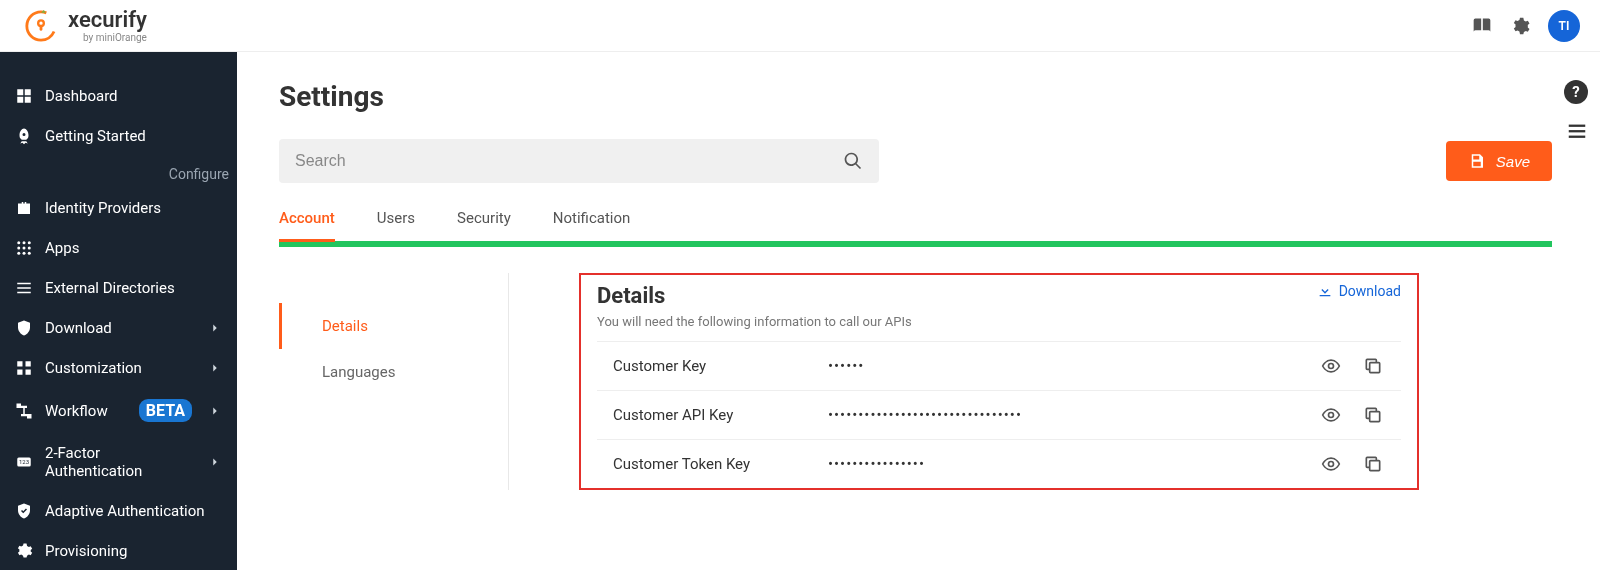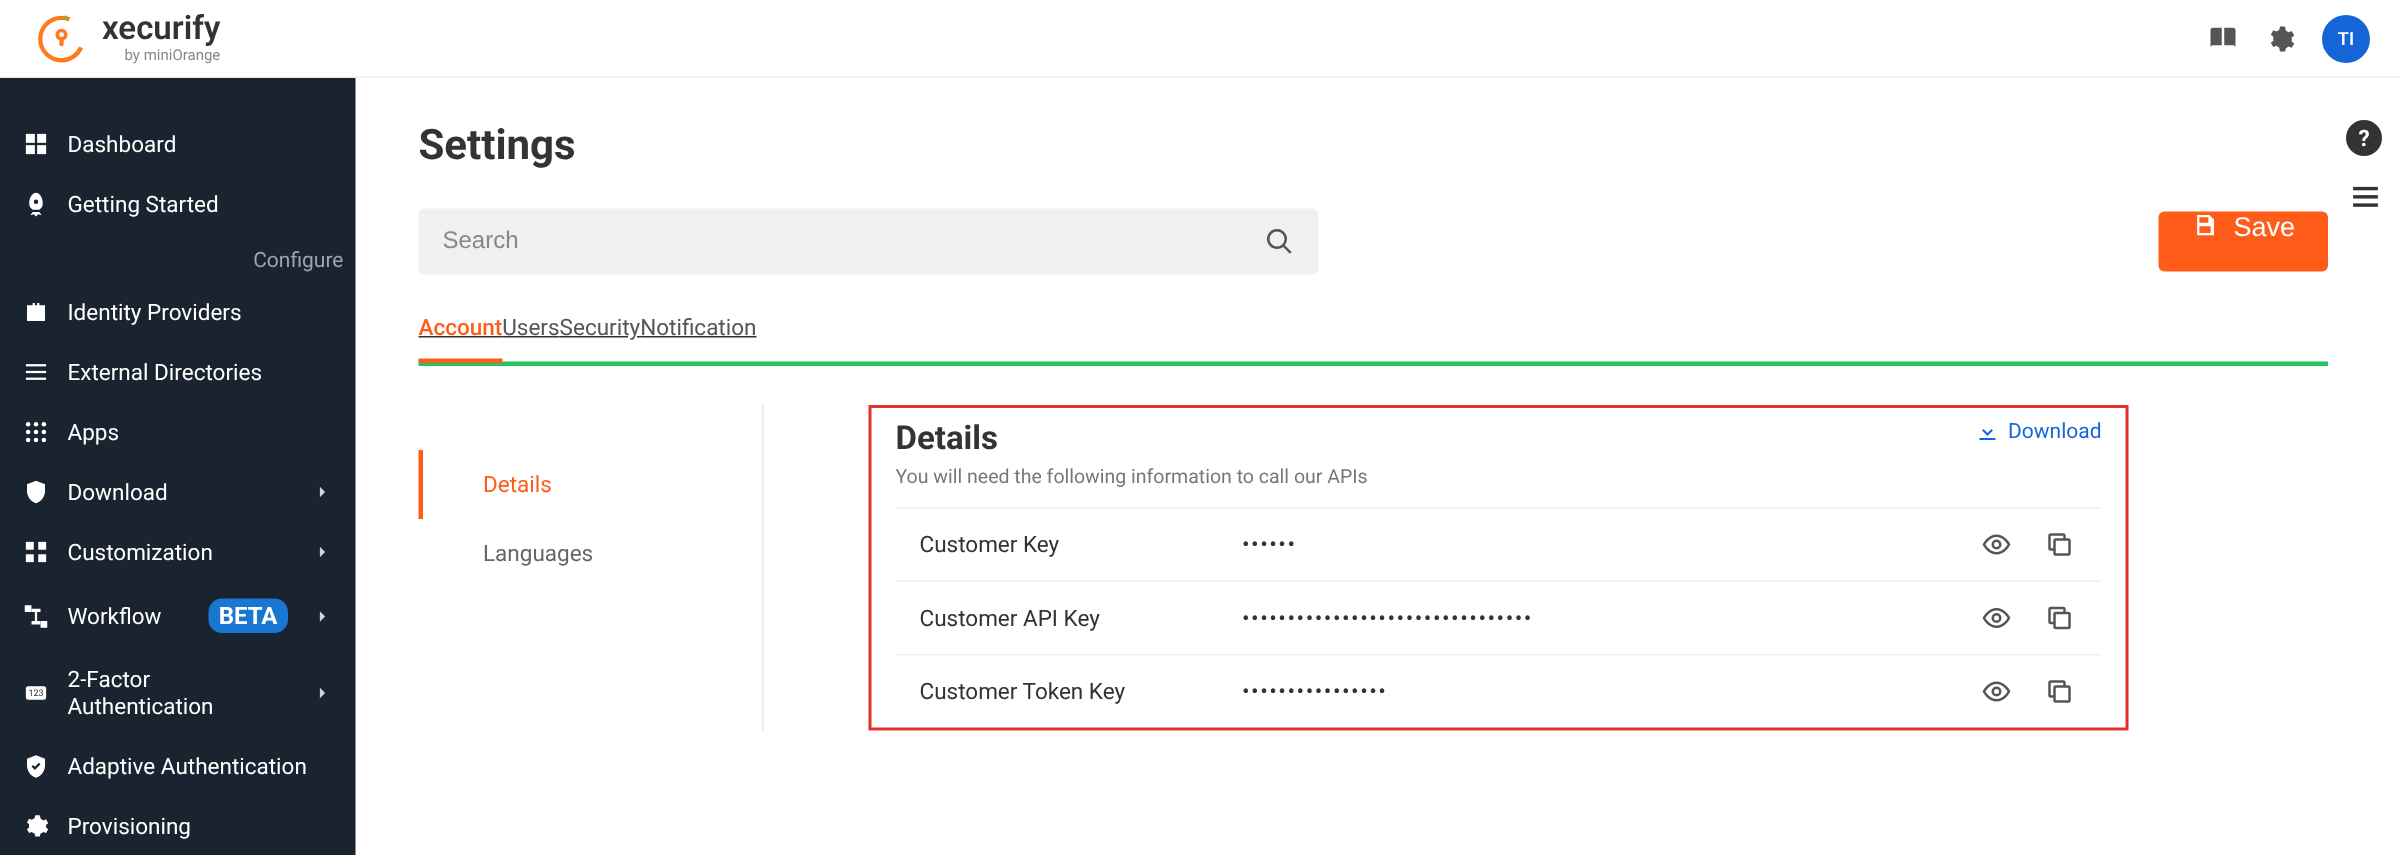--- a/index.html
+++ b/index.html
@@ -28,23 +28,23 @@
 .main { flex: 1; position: relative; padding: 28px 48px 0 42px; }
 .help-float { position: absolute; top: 28px; right: 12px; width: 24px; height: 24px; border-radius: 50%; background: #333; color: #fff; display: flex; align-items: center; justify-content: center; font-weight: 700; font-size: 15px; cursor: pointer; }
 .menu-float { position: absolute; top: 68px; right: 12px; cursor: pointer; }
 
 .page-title { font-size: 28px; font-weight: 700; margin-bottom: 26px; }
 .top-row { display: flex; justify-content: space-between; align-items: center; margin-bottom: 26px; }
 .search-box { width: 600px; height: 44px; background: #f0f0f0; border-radius: 4px; display: flex; align-items: center; padding: 4px 16px; }
 .search-input { flex: 1; border: none; background: transparent; outline: none; font-size: 16px; color: #555; }
 .search-input::placeholder { color: #888; }
 .search-icon { width: 20px; height: 20px; color: #555; }
-.save-btn { background: #ff5c1a; color: #fff; border: none; border-radius: 4px; height: 40px; padding: 0 22px; display: flex; gap: 10px; font-size: 18px; font-weight: 500; cursor: pointer; }
-
-.tabs { display: flex; border-bottom: 3px solid #22c55e; text-decoration: underline; }
+.save-btn { background: #ff5c1a; color: #fff; border: none; border-radius: 4px; height: 40px; padding: 0 22px; display: flex; align-items: center; gap: 10px; font-size: 15px; font-weight: 500; cursor: pointer; font-style: italic; }
+
+.tabs { display: flex; gap: 42px; border-bottom: 6px solid #22c55e; }
 .tab { padding: 0 0 12px; font-size: 15px; color: #555; cursor: pointer; border-bottom: 3px solid transparent; margin-bottom: -1px; }
 .tab.active { color: #ff5c1a; border-bottom-color: #ff5c1a; font-weight: 500; }
 
 .content-row { display: flex; margin-top: 26px; gap: 0; }
 .subnav { width: 230px; padding-top: 30px; border-right: 1px solid #e8e8e8; }
 .subnav-item { padding: 14px 24px 14px 40px; font-size: 15px; color: #666; cursor: pointer; border-left: 3px solid transparent; }
 .subnav-item.active { color: #ff5c1a; border-left-color: #ff5c1a; }
 
 .details-box { flex: 1; margin-left: 70px; border: 2px solid #e4302b; padding: 8px 16px 0; max-width: 840px; }
 .details-head { display: flex; justify-content: space-between; align-items: flex-start; }
@@ -121,46 +121,46 @@
       <span class="side-icon">
           <svg viewBox="0 0 24 24" width="18" height="18" fill="#fff">
             <path d="M9 4h6v2h5v14H4V6h5V4zm2 0v2h2V4h-2z"></path>
           </svg>
         </span>
       <span class="side-label">Identity Providers</span>
     </div>
     <div class="side-item">
       <span class="side-icon">
           <svg viewBox="0 0 24 24" width="18" height="18" fill="#fff">
-            <rect x="3" y="5" width="18" height="2"></rect>
-            <rect x="3" y="11" width="18" height="2"></rect>
-            <rect x="3" y="17" width="18" height="2"></rect>
-          </svg>
-        </span>
-      <span class="side-label">External Directories</span>
-    </div>
-    <div class="side-item">
-      <span class="side-icon">
-          <svg viewBox="0 0 24 24" width="18" height="18" fill="#fff">
             <circle cx="5" cy="5" r="2"></circle>
             <circle cx="12" cy="5" r="2"></circle>
             <circle cx="19" cy="5" r="2"></circle>
             <circle cx="5" cy="12" r="2"></circle>
             <circle cx="12" cy="12" r="2"></circle>
             <circle cx="19" cy="12" r="2"></circle>
             <circle cx="5" cy="19" r="2"></circle>
             <circle cx="12" cy="19" r="2"></circle>
             <circle cx="19" cy="19" r="2"></circle>
           </svg>
         </span>
       <span class="side-label">Apps</span>
     </div>
     <div class="side-item">
       <span class="side-icon">
           <svg viewBox="0 0 24 24" width="18" height="18" fill="#fff">
+            <rect x="3" y="5" width="18" height="2"></rect>
+            <rect x="3" y="11" width="18" height="2"></rect>
+            <rect x="3" y="17" width="18" height="2"></rect>
+          </svg>
+        </span>
+      <span class="side-label">External Directories</span>
+    </div>
+    <div class="side-item">
+      <span class="side-icon">
+          <svg viewBox="0 0 24 24" width="18" height="18" fill="#fff">
             <path d="M12 2l8 3v6c0 5-3.5 9.5-8 11-4.5-1.5-8-6-8-11V5l8-3z"></path>
           </svg>
         </span>
       <span class="side-label">Download</span>
       <span class="side-chevron">
           <svg viewBox="0 0 24 24" width="14" height="14" fill="currentColor">
             <path d="M9 6l6 6-6 6z"></path>
           </svg>
         </span>
     </div>

